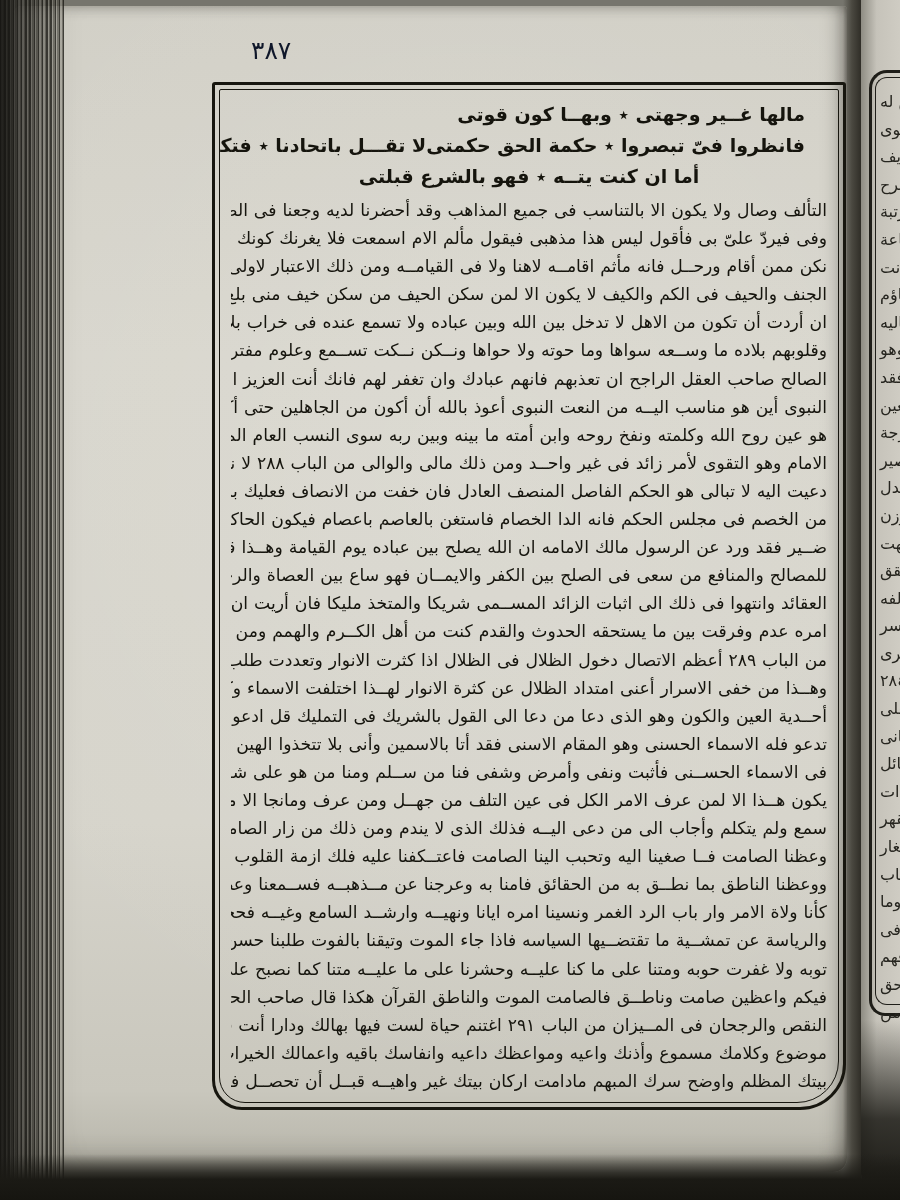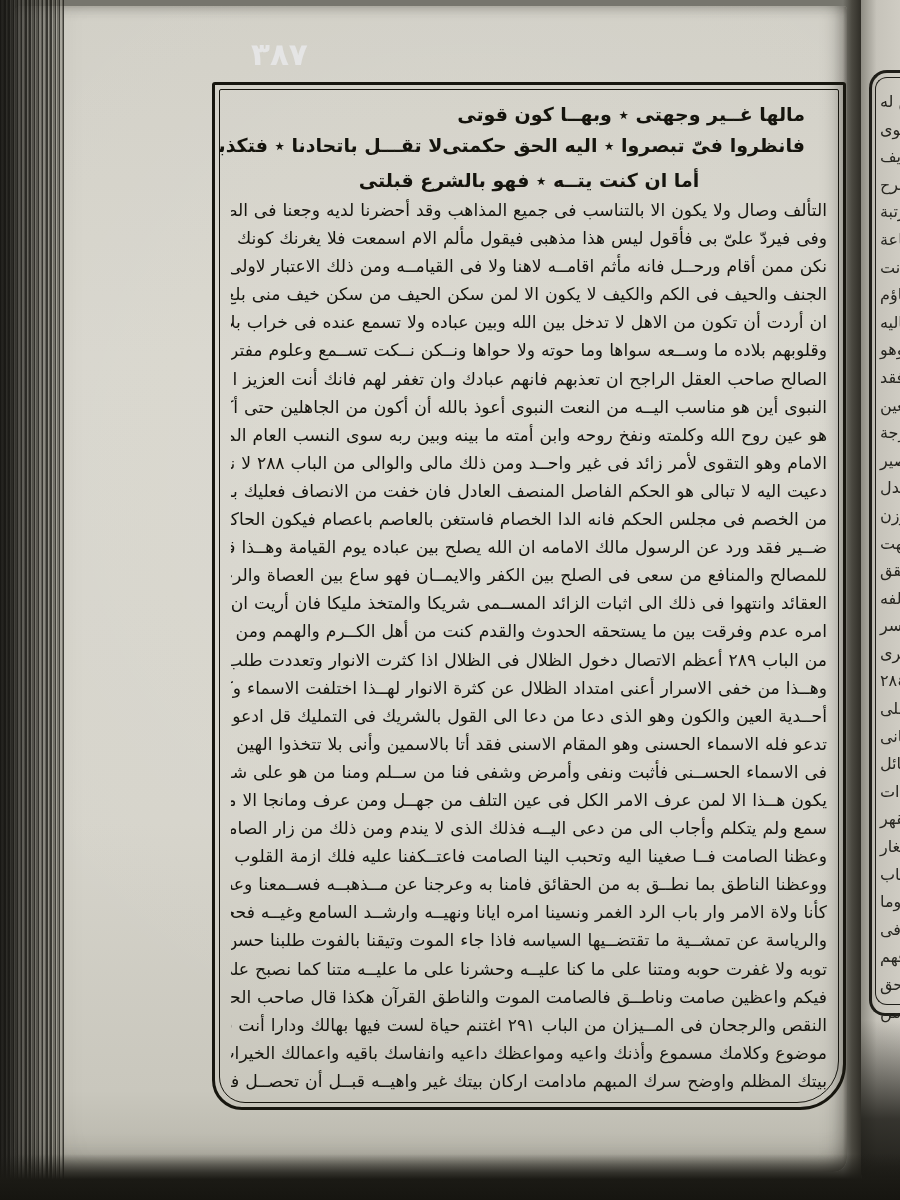--- a/index.html
+++ b/index.html
@@ -69,41 +69,41 @@
   }
   .frags{
     position:absolute;left:880px;top:88px;width:60px;
     font-size:16px;color:#26251f;direction:ltr;text-align:left;
   }
   .frags div{height:27.6px;line-height:27.6px;white-space:nowrap;}
 
   
   .page-num{
     position:absolute;left:251px;top:36px;
-    font-size:31px;font-weight:700;color:#e5e5e5;letter-spacing:2px;
+    font-size:25px;font-weight:400;color:#0f172a;letter-spacing:2px;
   }
 
   
   .frame{
     position:absolute;left:212px;top:82px;width:628px;height:1022px;
     border:3px solid #17160f;
     border-radius:3px 3px 46px 30px;
   }
   .frame-inner{
     position:absolute;inset:4px;
     border:1.6px solid #17160f;
     border-radius:2px 2px 42px 26px;
     padding:8px 11px 0 11px;
     overflow:hidden;
   }
 
   
   .poetry{direction:rtl;color:#15140d;font-weight:700;font-size:19px;}
   .poem-row{display:flex;justify-content:space-between;align-items:center;height:31px;padding:0 22px;}
-  .poem-row.center{justify-content:center;align-items:flex-end;}
+  .poem-row.center{justify-content:center;}
   .hemi{white-space:nowrap;}
 
   
   .body-text{direction:rtl;margin-top:5px;color:#16150e;}
   .bline{
     font-size:17.2px;line-height:28.1px;height:28.1px;
     text-align:justify;text-align-last:justify;
     word-spacing:0.5px;overflow:hidden;white-space:nowrap;
   }
   .bline::after{content:"";display:inline-block;width:100%;}
@@ -163,21 +163,21 @@
   <div class="page-num">٣٨٧</div>
 
   <div class="frame">
     <div class="frame-inner">
 
       <div class="poetry">
         <div class="poem-row">
           <span class="hemi">مالها غــير وجهتى ٭ وبهــا كون قوتى</span>
         </div>
         <div class="poem-row">
-          <span class="hemi">فانظروا فىّ تبصروا ٭ اليه الحق حكمتى</span>
+          <span class="hemi">فانظروا فىّ تبصروا ٭ حكمة الحق حكمتى</span>
           <span class="hemi">لا تقـــل باتحادنا ٭ فتكذبك نشأتى</span>
         </div>
         <div class="poem-row center">
           <span class="hemi">أما ان كنت يتــه ٭ فهو بالشرع قبلتى</span>
         </div>
       </div>
 
       <div class="body-text">
           <div class="bline">التألف وصال ولا يكون الا بالتناسب فى جميع المذاهب وقد أحضرنا لديه وجعنا فى الصــلاة عليه فا كلمه به</div>
           <div class="bline">وفى فيردّ علىّ بى فأقول ليس هذا مذهبى فيقول مألم الام اسمعت فلا يغرنك كونك جعت ثم قال ارحل ولا</div>

